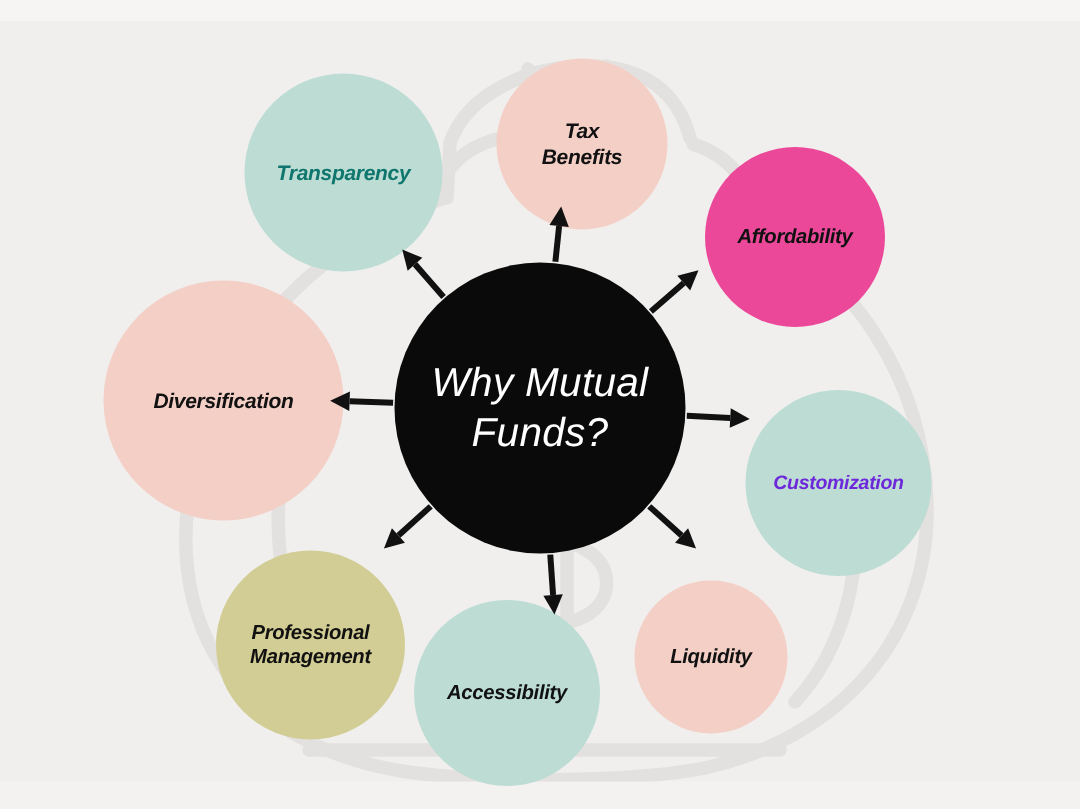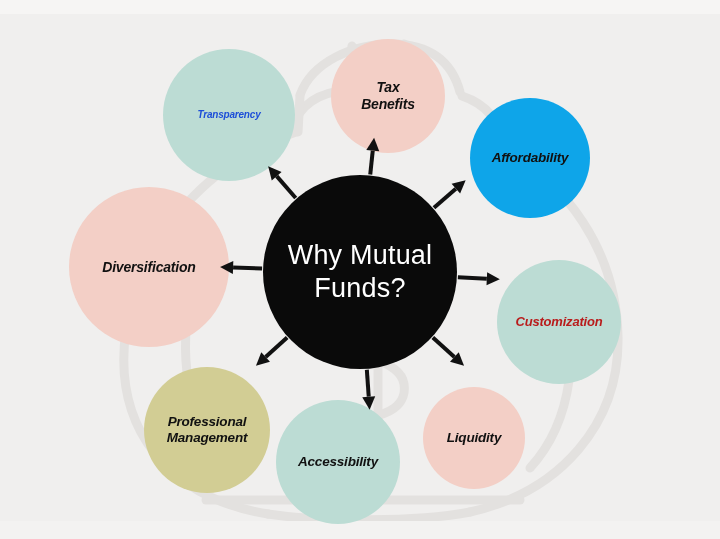--- a/index.html
+++ b/index.html
@@ -76,20 +76,21 @@
   }
 
   #hub {
     position: absolute;
     border-radius: 50%;
     background: #0a0a0a;
     display: flex;
     align-items: center;
     justify-content: center;
     z-index: 4;
+    font-style: italic;
   }
   #hub .hub-label {
     color: #ffffff;
     font-size: 27px;
     line-height: 1.22;
     text-align: center;
     letter-spacing: 0.2px;
     white-space: pre-line;
   }
 </style>
@@ -159,30 +160,30 @@
         <polygon points="255.96,365.68 261.27,352.15 269.97,361.81" fill="#111111"></polygon>
       </g>
     </svg>
 
   <div id="bubble-host">
       <div class="bubble" style="left: 331px; top: 39px; width: 114px; height: 114px; background: rgb(243, 207, 198);">
         <span class="bubble-label" style="font-size: 14px; color: rgb(17, 17, 17);">Tax
 Benefits</span>
       </div>
       <div class="bubble" style="left: 163px; top: 49px; width: 132px; height: 132px; background: rgb(188, 220, 212);">
-        <span class="bubble-label" style="font-size: 10px; color: #1d4ed8;">Transparency</span>
-      </div>
-      <div class="bubble" style="left: 470px; top: 98px; width: 120px; height: 120px; background: #0ea5e9;">
+        <span class="bubble-label" style="font-size: 14px; color: #0f766e;">Transparency</span>
+      </div>
+      <div class="bubble" style="left: 470px; top: 98px; width: 120px; height: 120px; background: #ec4899;">
         <span class="bubble-label" style="font-size: 13.5px; color: rgb(17, 17, 17);">Affordability</span>
       </div>
       <div class="bubble" style="left: 69px; top: 187px; width: 160px; height: 160px; background: rgb(243, 207, 198); justify-content: center;">
         <span class="bubble-label" style="font-size: 14px; color: rgb(17, 17, 17);">Diversification</span>
       </div>
       <div class="bubble" style="left: 497px; top: 260px; width: 124px; height: 124px; background: rgb(188, 220, 212);">
-        <span class="bubble-label" style="font-size: 13px; color: #b91c1c;">Customization</span>
+        <span class="bubble-label" style="font-size: 13px; color: #6d28d9;">Customization</span>
       </div>
       <div class="bubble" style="left: 423px; top: 387px; width: 102px; height: 102px; background: rgb(243, 207, 198); text-align: center;">
         <span class="bubble-label" style="font-size: 13.5px; color: rgb(17, 17, 17);">Liquidity</span>
       </div>
       <div class="bubble" style="left: 276px; top: 400px; width: 124px; height: 124px; background: rgb(188, 220, 212);">
         <span class="bubble-label" style="font-size: 13.5px; color: rgb(17, 17, 17); text-align: right;">Accessibility</span>
       </div>
       <div class="bubble" style="left: 144px; top: 367px; width: 126px; height: 126px; background: rgb(210, 205, 148);">
         <span class="bubble-label" style="font-size: 13.5px; color: rgb(17, 17, 17);">Professional
 Management</span>

